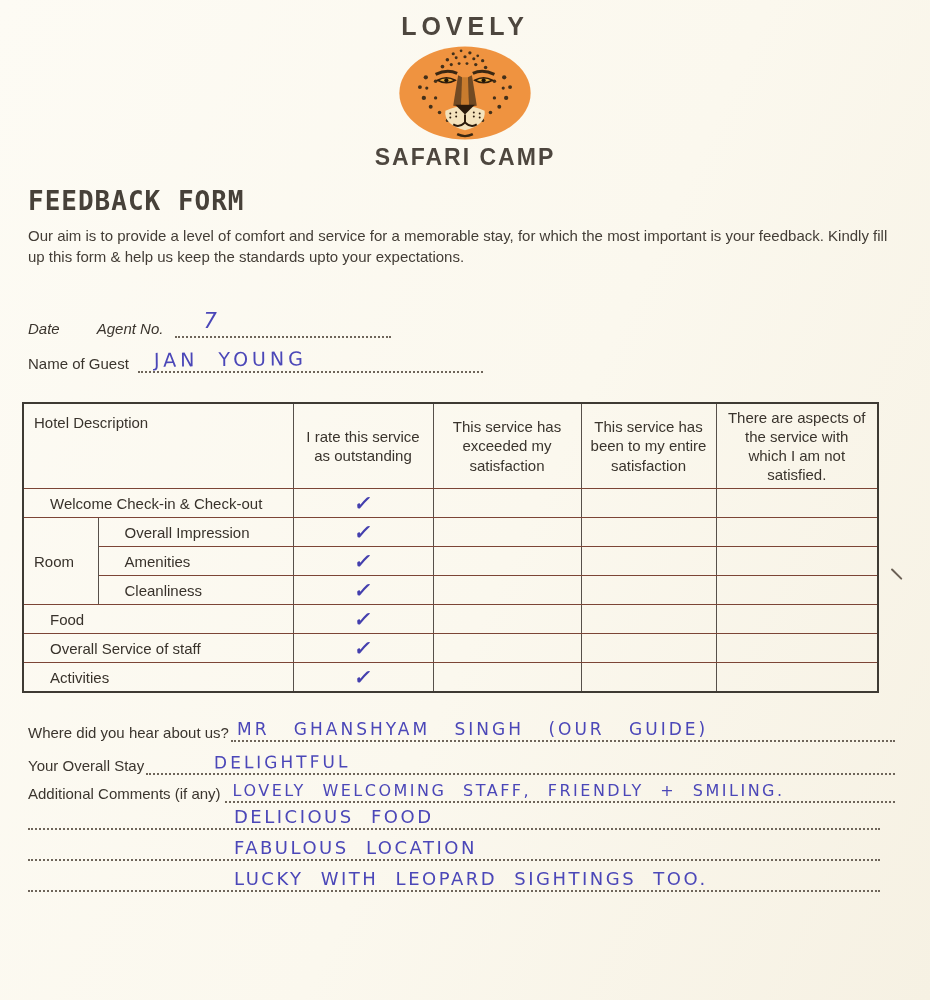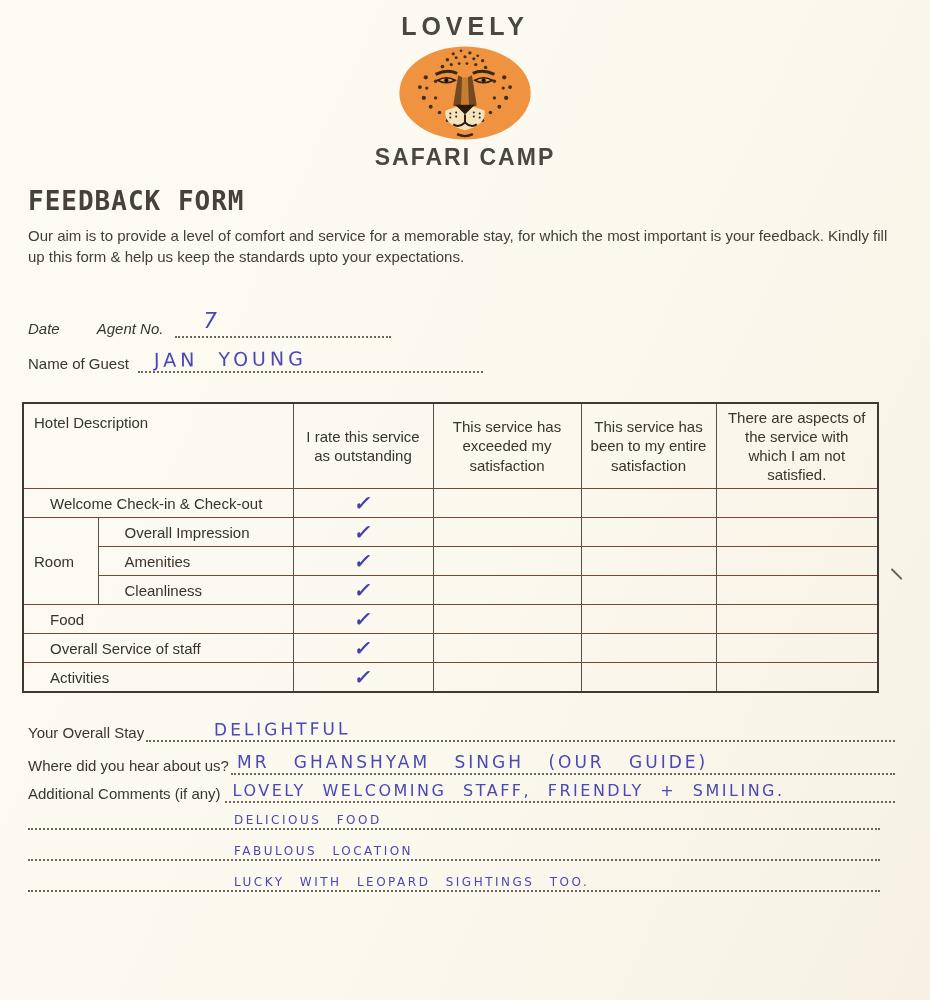--- a/index.html
+++ b/index.html
@@ -111,21 +111,21 @@
   .row-extra { height: 28px; }
   .row-extra .flabel { margin-right: 4px; }
   .line-extra { flex: 1; }
   .hw-extra { left: 8px; font-size: 16px; letter-spacing: 2.5px; word-spacing: 9px; }
 
   .comment-lines { margin: 0 50px 0 28px; }
   .cline { position: relative; border-bottom: 2px dotted #6e655a; }
   .cline1 { height: 27px; }
   .cline2 { height: 31px; }
   .cline3 { height: 31px; }
-  .hw-line { left: 206px; font-size: 12px; letter-spacing: 2.5px; word-spacing: 9px; }
+  .hw-line { left: 206px; font-size: 18px; letter-spacing: 2.5px; word-spacing: 9px; }
 
   
   .pen-mark {
     position: absolute; left: 889px; top: 573px;
     width: 15px; height: 2.4px; background: #6b6055;
     transform: rotate(45deg); border-radius: 2px;
   }
 </style>
 </head>
 <body>
@@ -289,32 +289,32 @@
         <td class="chk"></td>
         <td class="chk"></td>
         <td class="chk"></td>
       </tr>
     </tbody>
   </table>
 
   <div class="pen-mark"></div>
 
   <div class="bottom">
+    <div class="frow row-hear">
+      <span class="flabel">Where did you hear about us?</span>
+      <span class="dotline line-hear">
+        <span class="hw hw-hear">MR GHANSHYAM SINGH (OUR GUIDE)</span>
+      </span>
+    </div>
     <div class="frow row-stay">
       <span class="flabel">Your Overall Stay</span>
       <span class="dotline line-stay">
         <span class="hw hw-stay">DELIGHTFUL</span>
       </span>
     </div>
-    <div class="frow row-hear">
-      <span class="flabel">Where did you hear about us?</span>
-      <span class="dotline line-hear">
-        <span class="hw hw-hear">MR GHANSHYAM SINGH (OUR GUIDE)</span>
-      </span>
-    </div>
     <div class="frow row-extra">
       <span class="flabel">Additional Comments (if any)</span>
       <span class="dotline line-extra">
         <span class="hw hw-extra">LOVELY WELCOMING STAFF, FRIENDLY + SMILING.</span>
       </span>
     </div>
   </div>
 
   <div class="comment-lines">
     <div class="cline cline1">

